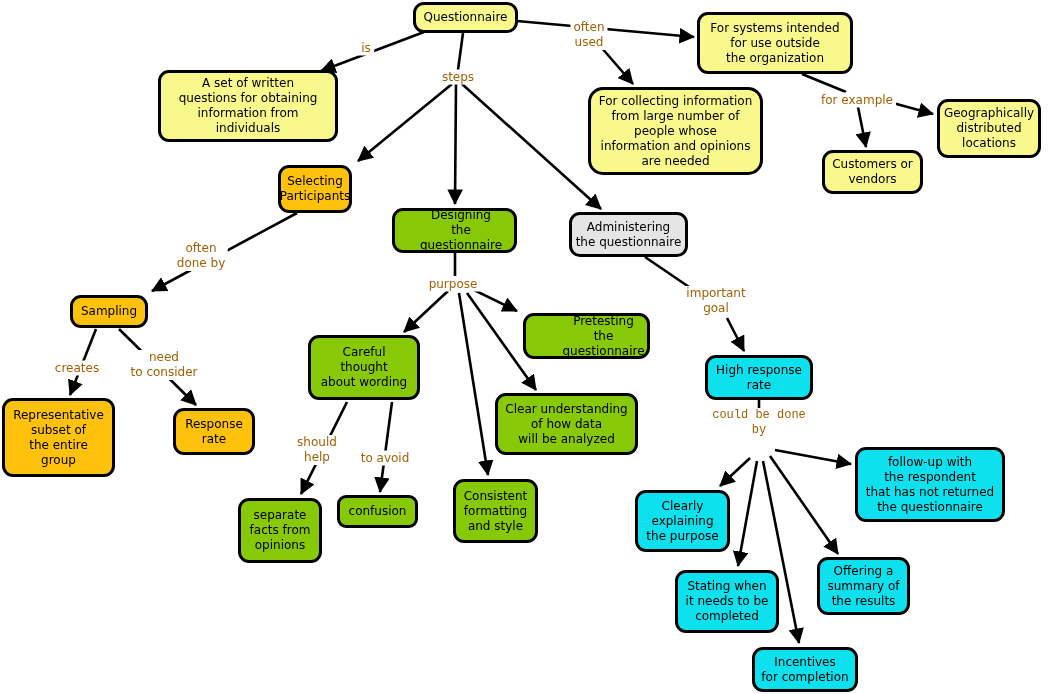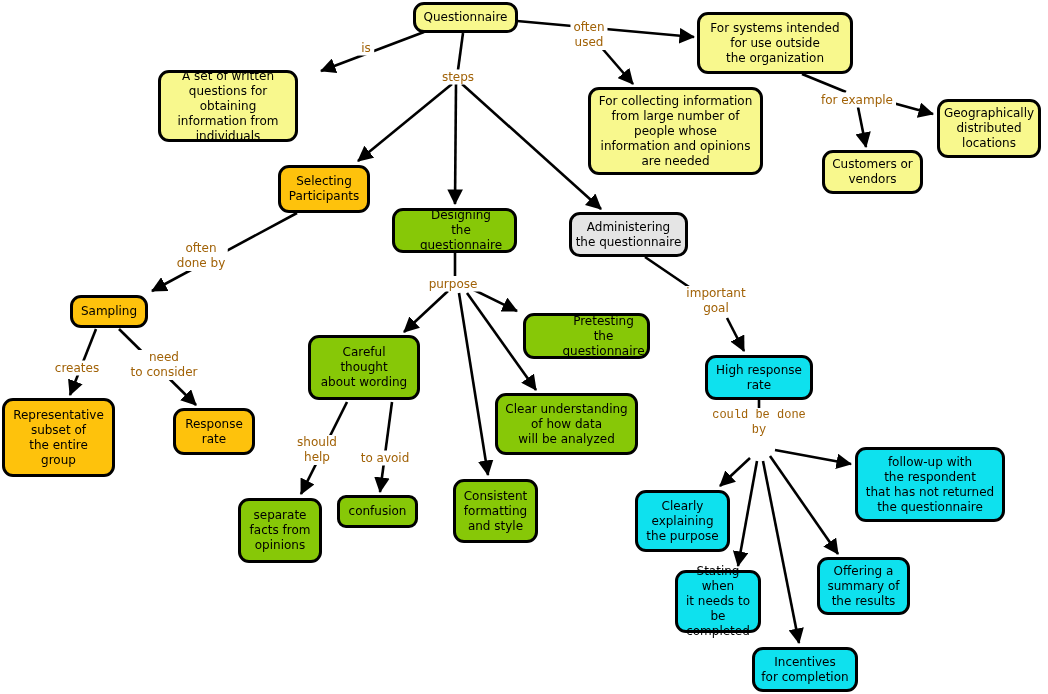--- a/index.html
+++ b/index.html
@@ -74,38 +74,38 @@
 to consider</div>
     <div class="link-label" style="left: 453px; top: 284px;">purpose</div>
     <div class="link-label" style="left: 317px; top: 450px;">should
 help</div>
     <div class="link-label" style="left: 385px; top: 458px;">to avoid</div>
     <div class="link-label" style="left: 716px; top: 301px;">important
 goal</div>
     <div class="link-label" style="left: 759px; top: 423px; font-family: Liberation Mono, monospace;">could be done
 by</div>
     <div class="node" style="left: 413px; top: 2px; width: 105px; height: 31px; background: rgb(248, 248, 141);">Questionnaire</div>
-    <div class="node" style="left: 158px; top: 70px; width: 140px; height: 72px; background: rgb(248, 248, 141);">A set of written
+    <div class="node" style="left: 158px; top: 70px; width: 180px; height: 72px; background: rgb(248, 248, 141);">A set of written
 questions for obtaining
 information from
 individuals</div>
     <div class="node" style="left: 697px; top: 12px; width: 156px; height: 62px; background: rgb(248, 248, 141);">For systems intended
 for use outside
 the organization</div>
-    <div class="node" style="left: 588px; top: 87px; width: 175px; height: 88px; background: rgb(248, 248, 141);">For collecting information
+    <div class="node" style="left: 588px; top: 87px; width: 175px; height: 88px; background: rgb(248, 248, 141); border-radius: 15px;">For collecting information
 from large number of
 people whose
 information and opinions
 are needed</div>
     <div class="node" style="left: 822px; top: 150px; width: 101px; height: 44px; background: rgb(248, 248, 141);">Customers or
 vendors</div>
     <div class="node" style="left: 937px; top: 99px; width: 104px; height: 59px; background: rgb(248, 248, 141);">Geographically
 distributed
 locations</div>
-    <div class="node" style="left: 278px; top: 165px; width: 92px; height: 48px; background: rgb(254, 194, 12);">Selecting
+    <div class="node" style="left: 278px; top: 165px; width: 74px; height: 48px; background: rgb(254, 194, 12);">Selecting
 Participants</div>
     <div class="node" style="left: 70px; top: 295px; width: 78px; height: 33px; background: rgb(254, 194, 12);">Sampling</div>
     <div class="node" style="left: 2px; top: 398px; width: 113px; height: 79px; background: rgb(254, 194, 12);">Representative
 subset of
 the entire
 group</div>
     <div class="node" style="left: 173px; top: 408px; width: 82px; height: 47px; background: rgb(254, 194, 12);">Response
 rate</div>
     <div class="node" style="left: 392px; top: 208px; width: 125px; height: 45px; background: rgb(135, 200, 7); padding-left: 16px;">Designing
 the questionnaire</div>
@@ -124,21 +124,21 @@
     <div class="node" style="left: 453px; top: 479px; width: 85px; height: 64px; background: rgb(135, 200, 7);">Consistent
 formatting
 and style</div>
     <div class="node" style="left: 569px; top: 212px; width: 119px; height: 45px; background: #e5e5e5;">Administering
 the questionnaire</div>
     <div class="node" style="left: 705px; top: 355px; width: 108px; height: 45px; background: rgb(14, 225, 238);">High response
 rate</div>
     <div class="node" style="left: 635px; top: 490px; width: 95px; height: 62px; background: rgb(14, 225, 238);">Clearly
 explaining
 the purpose</div>
-    <div class="node" style="left: 675px; top: 570px; width: 86px; height: 63px; background: rgb(14, 225, 238);">Stating when
+    <div class="node" style="left: 675px; top: 570px; width: 104px; height: 63px; background: rgb(14, 225, 238);">Stating when
 it needs to be
 completed</div>
     <div class="node" style="left: 752px; top: 647px; width: 106px; height: 45px; background: rgb(14, 225, 238);">Incentives
 for completion</div>
     <div class="node" style="left: 817px; top: 557px; width: 93px; height: 58px; background: rgb(14, 225, 238);">Offering a
 summary of
 the results</div>
     <div class="node" style="left: 855px; top: 447px; width: 150px; height: 75px; background: rgb(14, 225, 238);">follow-up with
 the respondent
 that has not returned

